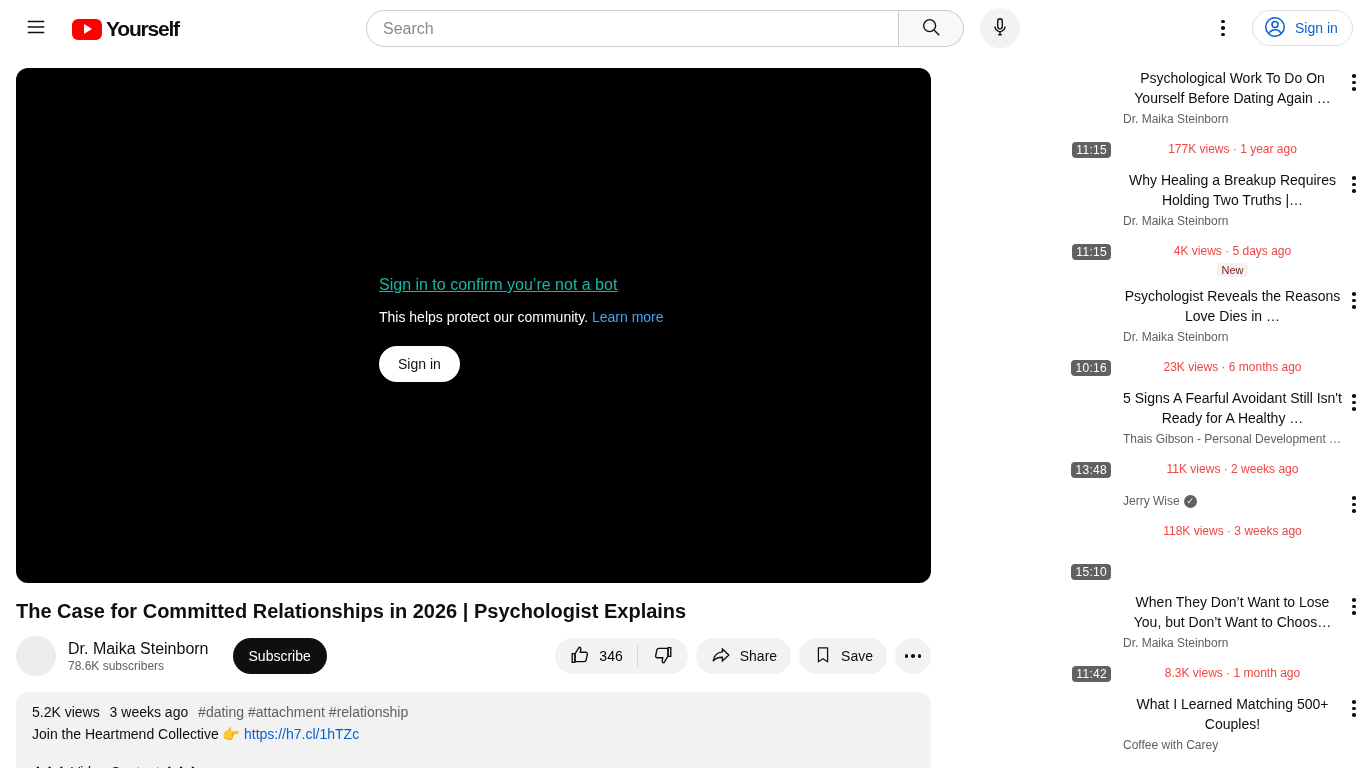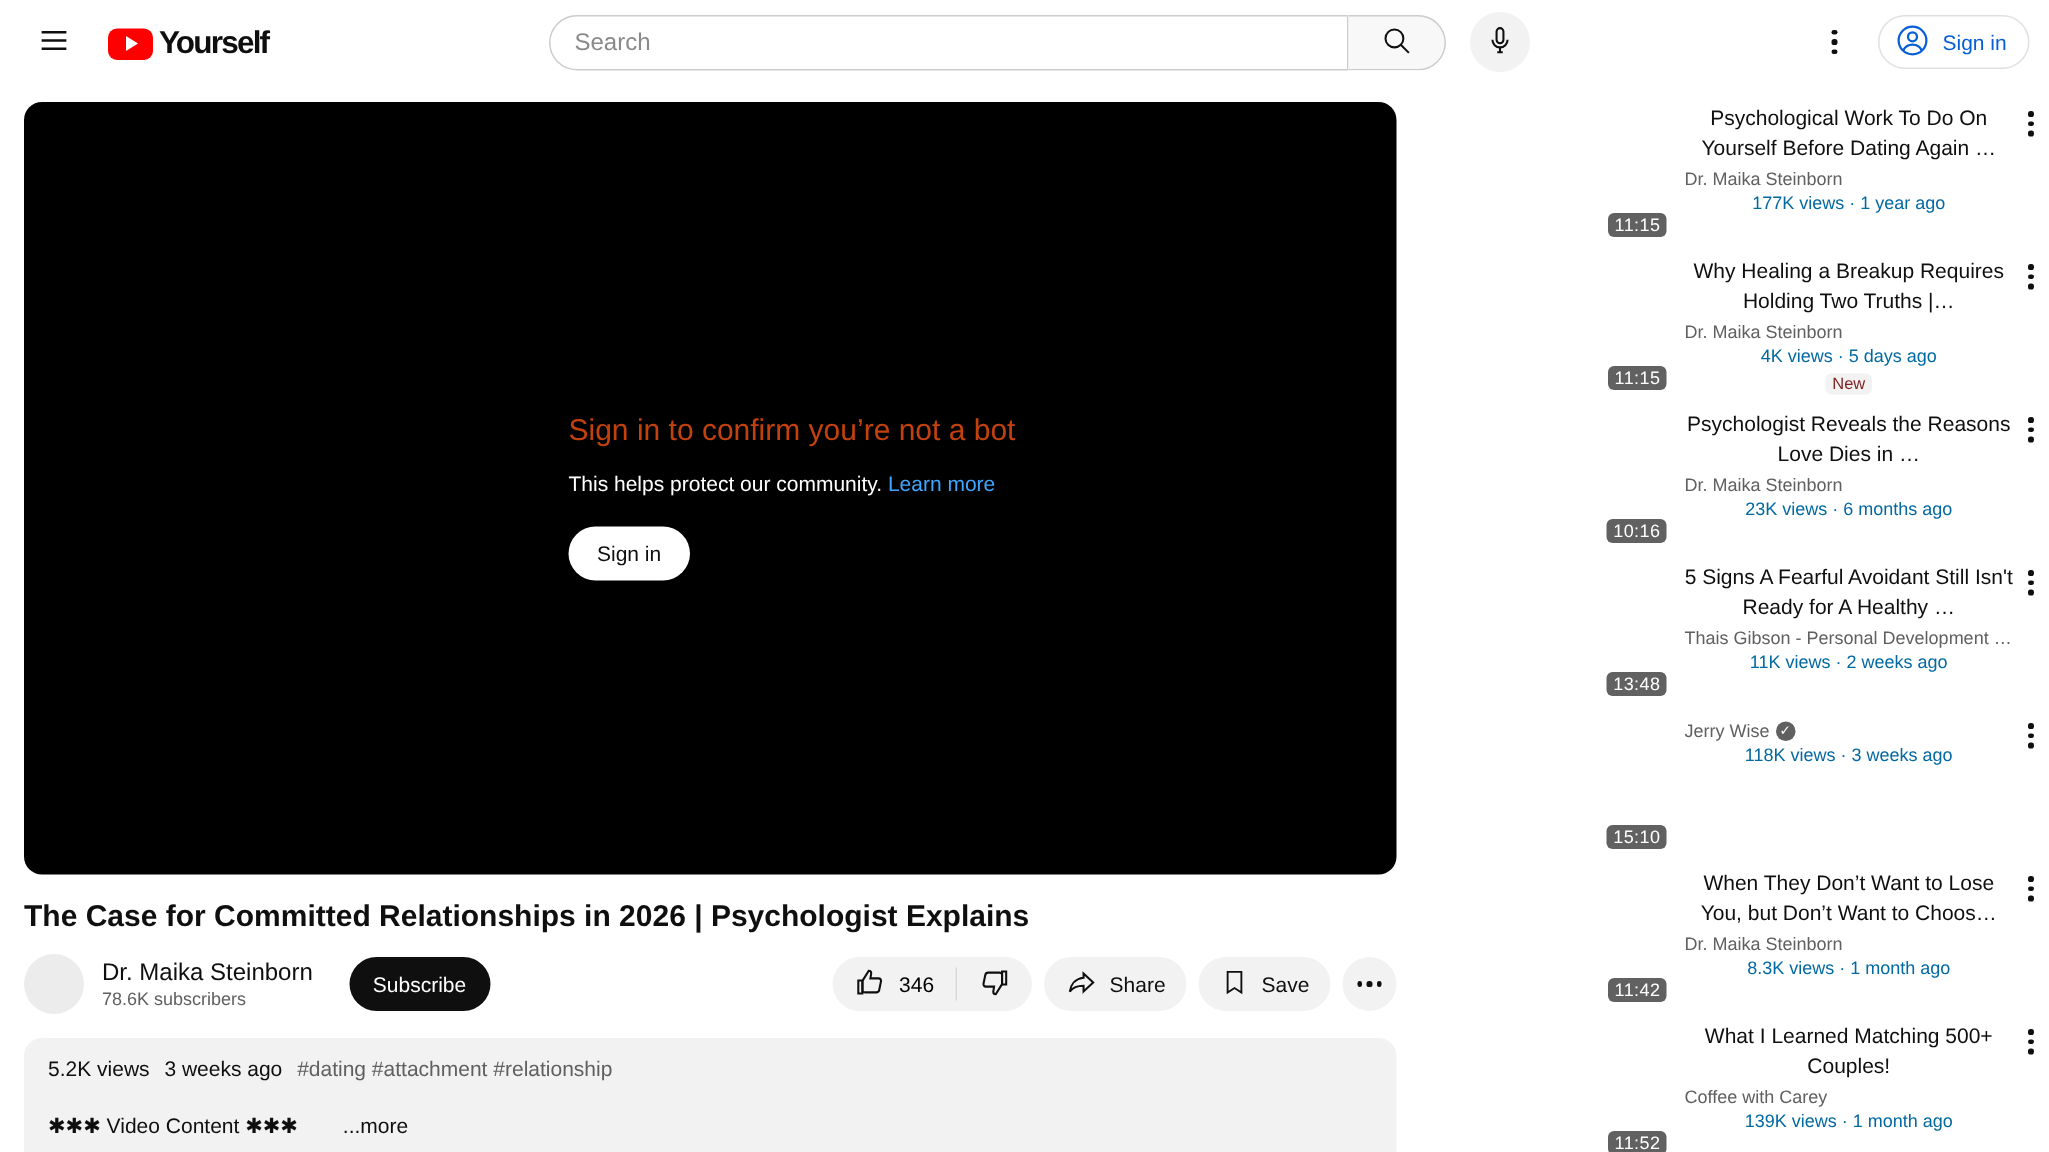--- a/index.html
+++ b/index.html
@@ -23,21 +23,21 @@
   .dots-v { display: flex; flex-direction: column; gap: 3px; }
   .dots-v i { width: 3.5px; height: 3.5px; border-radius: 50%; background: #0f0f0f; }
   .signin-btn { position: absolute; left: 1252px; top: 10px; height: 36px; display: flex; align-items: center; gap: 8px;
     border: 1px solid #e0e0e0; border-radius: 18px; background: #fff; padding: 0 14px 0 10px;
     color: #065fd4; font-size: 14px; font-weight: 500; cursor: pointer; font-family: inherit; }
 
   
   .left-col { position: absolute; left: 16px; top: 68px; width: 915px; }
   .player { position: relative; width: 915px; height: 515px; background: #000; border-radius: 12px; }
   .overlay { position: absolute; left: 363px; top: 208px; }
-  .overlay h1 { font-size: 20px; font-weight: 400; color: #c2410c; }
+  .overlay h1 { font-size: 16px; font-weight: 400; color: #14b8a6; text-decoration: underline; }
   .overlay p { margin-top: 15px; font-size: 14px; color: #fff; }
   .overlay p a { color: #3ea6ff; text-decoration: none; cursor: pointer; }
   .overlay-signin { margin-top: 21px; background: #fff; color: #0f0f0f; border: none; border-radius: 18px;
     padding: 10px 19px; font-size: 14px; font-weight: 500; cursor: pointer; font-family: inherit; }
 
   .video-title { margin-top: 15px; font-size: 20px; font-weight: 700; line-height: 26px; color: #0f0f0f; }
   .channel-row { margin-top: 12px; display: flex; align-items: center; }
   .avatar { width: 40px; height: 40px; border-radius: 50%; background: #ececec; flex-shrink: 0; cursor: pointer; }
   .channel-info { margin-left: 12px; }
   .channel-name { font-size: 16px; font-weight: 500; color: #0f0f0f; cursor: pointer; }
@@ -69,21 +69,21 @@
   .rec-item { display: flex; margin-bottom: 8px; cursor: pointer; }
   .rec-thumb { position: relative; width: 168px; height: 94px; border-radius: 8px; background: #fff; flex-shrink: 0; }
   .rec-duration { position: absolute; right: 4px; bottom: 4px; background: rgba(0,0,0,0.62); color: #fff;
     font-size: 12px; font-weight: 500; padding: 1px 4px; border-radius: 4px; letter-spacing: 0.3px; }
   .rec-details { flex: 1; margin-left: 8px; min-width: 0; text-align: center; }
   .rec-title { font-size: 14px; font-weight: 500; line-height: 20px; color: #0f0f0f;
     display: -webkit-box; -webkit-line-clamp: 2; -webkit-box-orient: vertical; overflow: hidden; }
   .rec-channel { margin-top: 4px; font-size: 12px; color: #606060; display: flex; align-items: center; gap: 4px; }
   .rec-verified { width: 13px; height: 13px; border-radius: 50%; background: #606060; color: #fff;
     font-size: 9px; display: inline-flex; align-items: center; justify-content: center; flex-shrink: 0; }
-  .rec-meta { margin-top: 2px; font-size: 12px; color: #0369a1; }
+  .rec-meta { margin-top: 16px; font-size: 12px; color: #ef4444; }
   .rec-new { display: inline-block; margin-top: 5px; background: #f2f2f2; color: #7f1d1d; font-size: 11px;
     padding: 1px 4px; border-radius: 4px; }
   .rec-kebab { width: 24px; height: 24px; flex-shrink: 0; margin-left: 0; display: flex; align-items: flex-start; justify-content: center; padding-top: 6px; border: none; background: transparent; cursor: pointer; }
 </style>
 </head>
 <body>
 
 <div class="header">
   <button class="icon-btn hamburger">
     <span>
@@ -215,20 +215,25 @@
       </button>
     </div>
   </div>
 
   <div class="description">
     <div class="desc-meta">
       <span>5.2K views</span><span class="sep"></span>
       <span>3 weeks ago</span>
       <span class="desc-hashtags">#dating #attachment #relationship</span>
     </div>
+    <div class="desc-line">
+      <span>Join the Heartmend Collective</span>
+      <span>👉</span>
+      <a>https://h7.cl/1hTZc</a>
+    </div>
     <div class="desc-content">
       <span>✱✱✱ Video Content ✱✱✱</span>
       <span class="desc-more">...more</span>
     </div>
   </div>
 </div>
 
 <div class="sidebar">
 
     <div class="rec-item">

